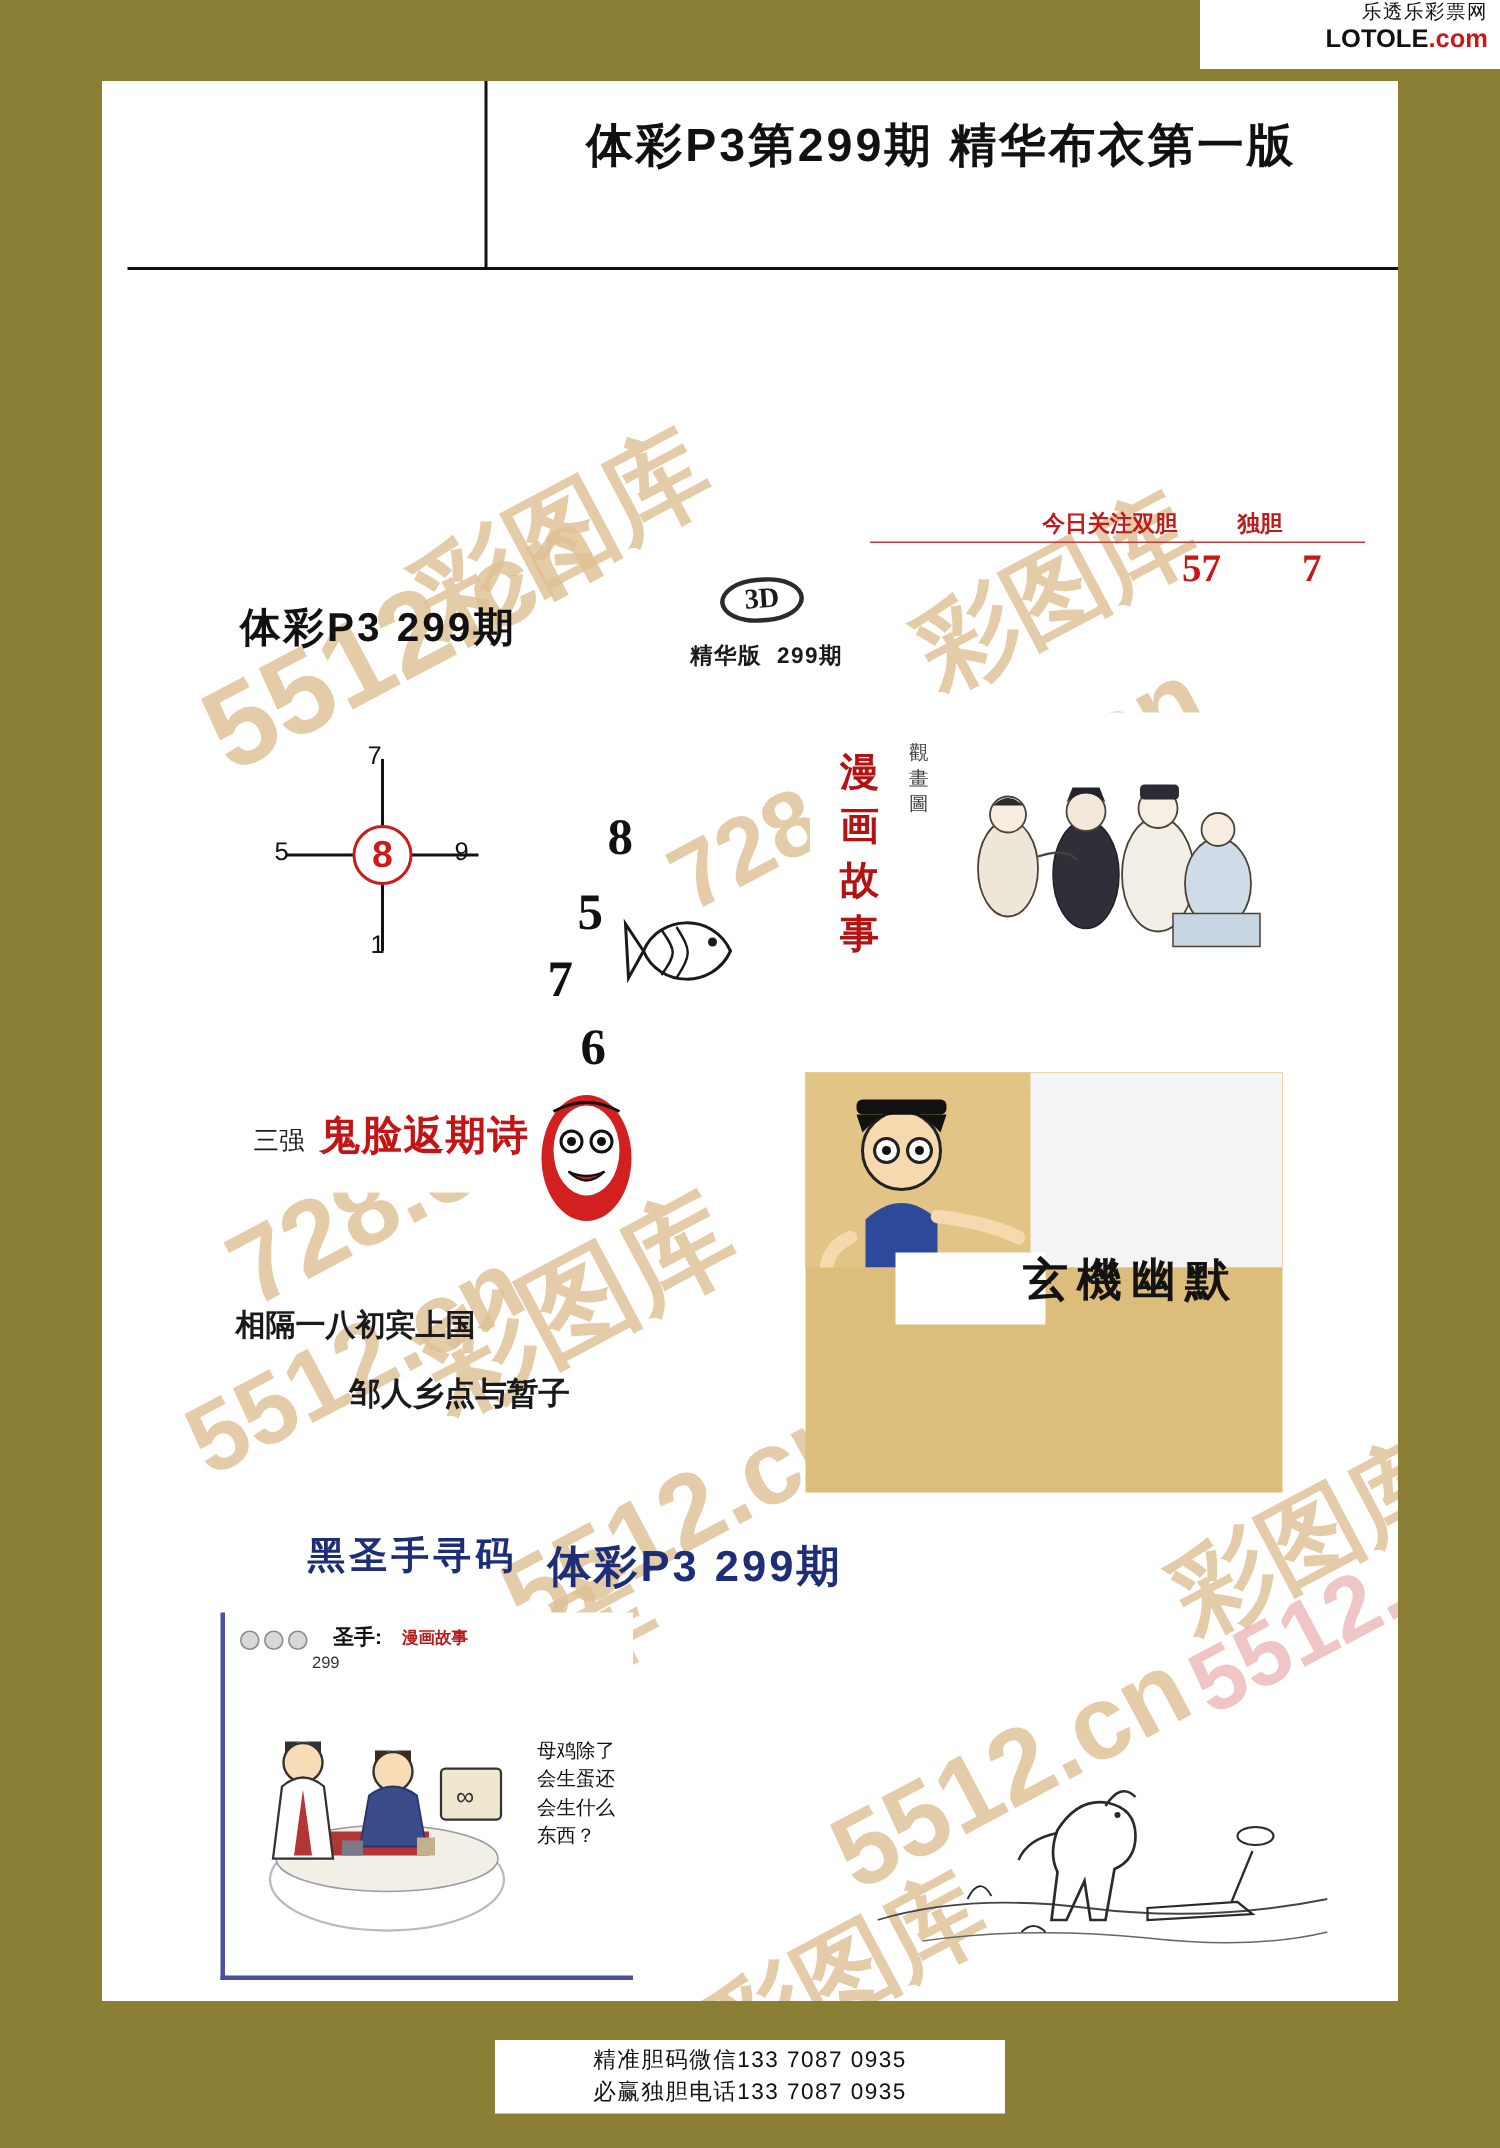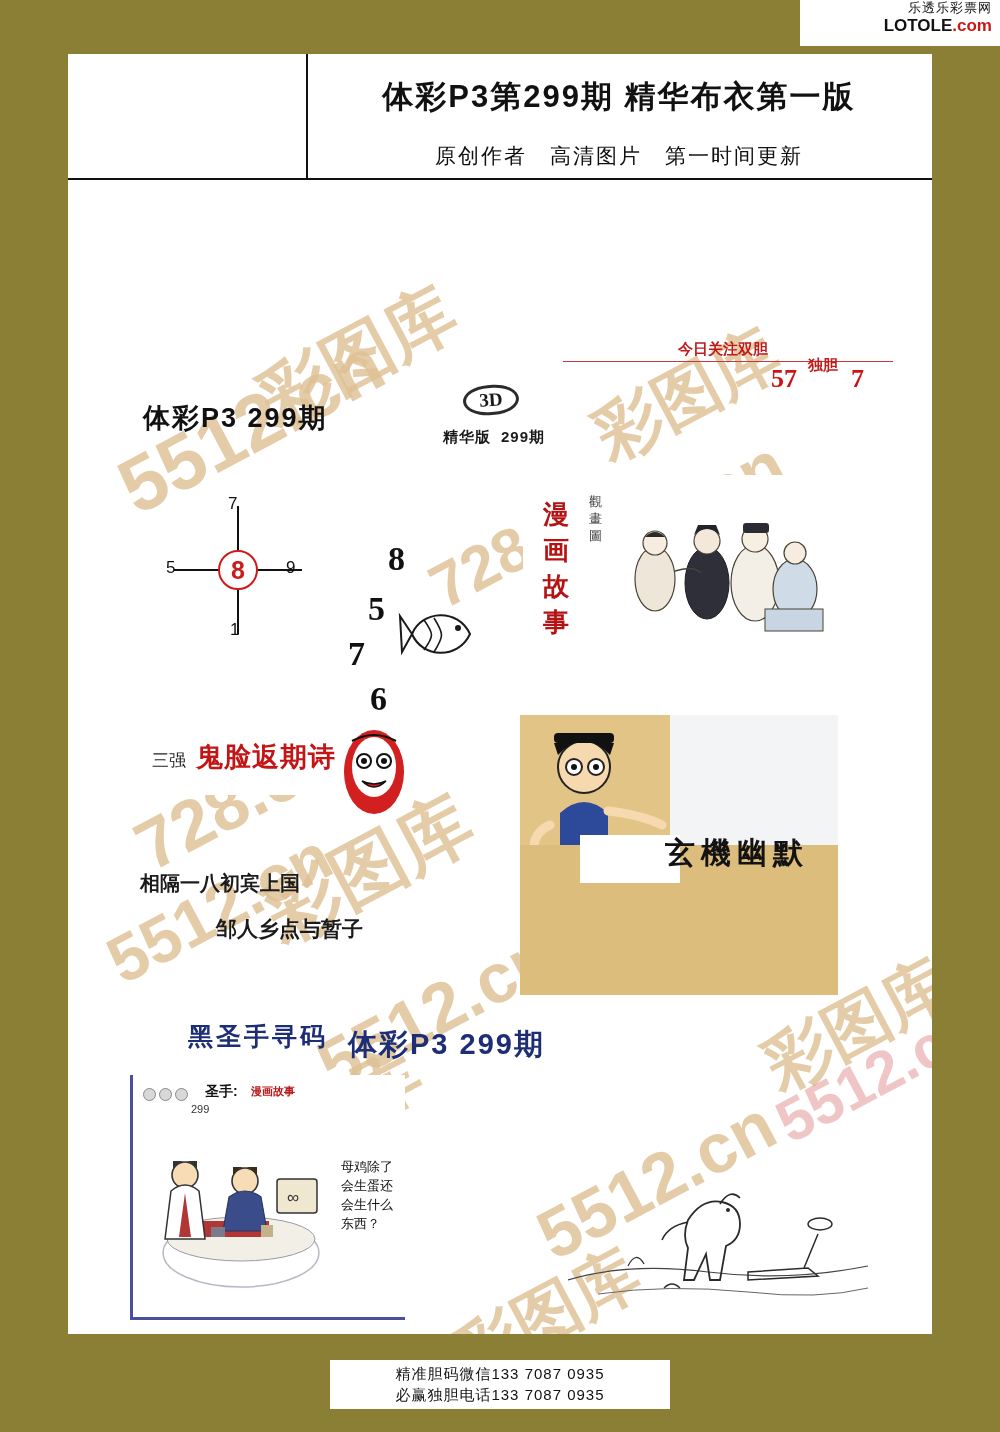--- a/index.html
+++ b/index.html
@@ -42,20 +42,21 @@
   .site-logo .line2 .red { color: #c81818; }
 
   
   .page {
     position: absolute;
     left: 68px;
     top: 54px;
     width: 864px;
     height: 1280px;
     background: #ffffff;
+    padding-left: 17px;
   }
 
   
   .header {
     position: relative;
     height: 126px;
     border-bottom: 2px solid #111;
   }
   .header .divider {
     position: absolute;
@@ -168,21 +169,21 @@
   .focus .bar {
     position: relative;
     height: 22px;
     border-bottom: 1px solid #c23b3b;
   }
   .focus .label1 {
     position: absolute; left: 115px; top: 0;
     font-size: 15px; font-weight: bold; color: #c01a1a;
   }
   .focus .label2 {
-    position: absolute; left: 245px; top: 16px;
+    position: absolute; left: 245px; top: 0;
     font-size: 15px; font-weight: bold; color: #c01a1a;
   }
   .focus .v1 {
     position: absolute; left: 208px; top: 24px;
     font-size: 26px; font-weight: bold; color: #cc1414;
     font-family: "Liberation Serif", serif;
   }
   .focus .v2 {
     position: absolute; left: 288px; top: 24px;
     font-size: 26px; font-weight: bold; color: #cc1414;
@@ -351,21 +352,20 @@
 <div class="site-logo">
   <div class="line1">乐透乐彩票网</div>
   <div class="line2"><span>LOTOLE</span><span class="red">.com</span></div>
 </div>
 
 <div class="page">
 
   <div class="header">
     <div class="divider"></div>
     <div class="title">体彩P3第299期 精华布衣第一版</div>
-    <div class="subtitle">原创作者　高清图片　第一时间更新</div>
   </div>
 
   <div class="sheet">
 
     <div class="wm c-tan" style="left:40px;  top:200px; font-size:78px; transform:rotate(-28deg);">5512.cn</div>
     <div class="wm c-tan" style="left:185px; top:130px; font-size:70px; transform:rotate(-28deg);">彩图库</div>
     <div class="wm c-tan" style="left:355px; top:330px; font-size:62px; transform:rotate(-28deg);">728.cn</div>
     <div class="wm c-tan" style="left:470px; top:300px; font-size:70px; transform:rotate(-28deg);">5512.cn</div>
     <div class="wm c-tan" style="left:520px; top:170px; font-size:66px; transform:rotate(-28deg);">彩图库</div>
     <div class="wm c-tan" style="left:60px;  top:580px; font-size:70px; transform:rotate(-28deg);">728.cn</div>

